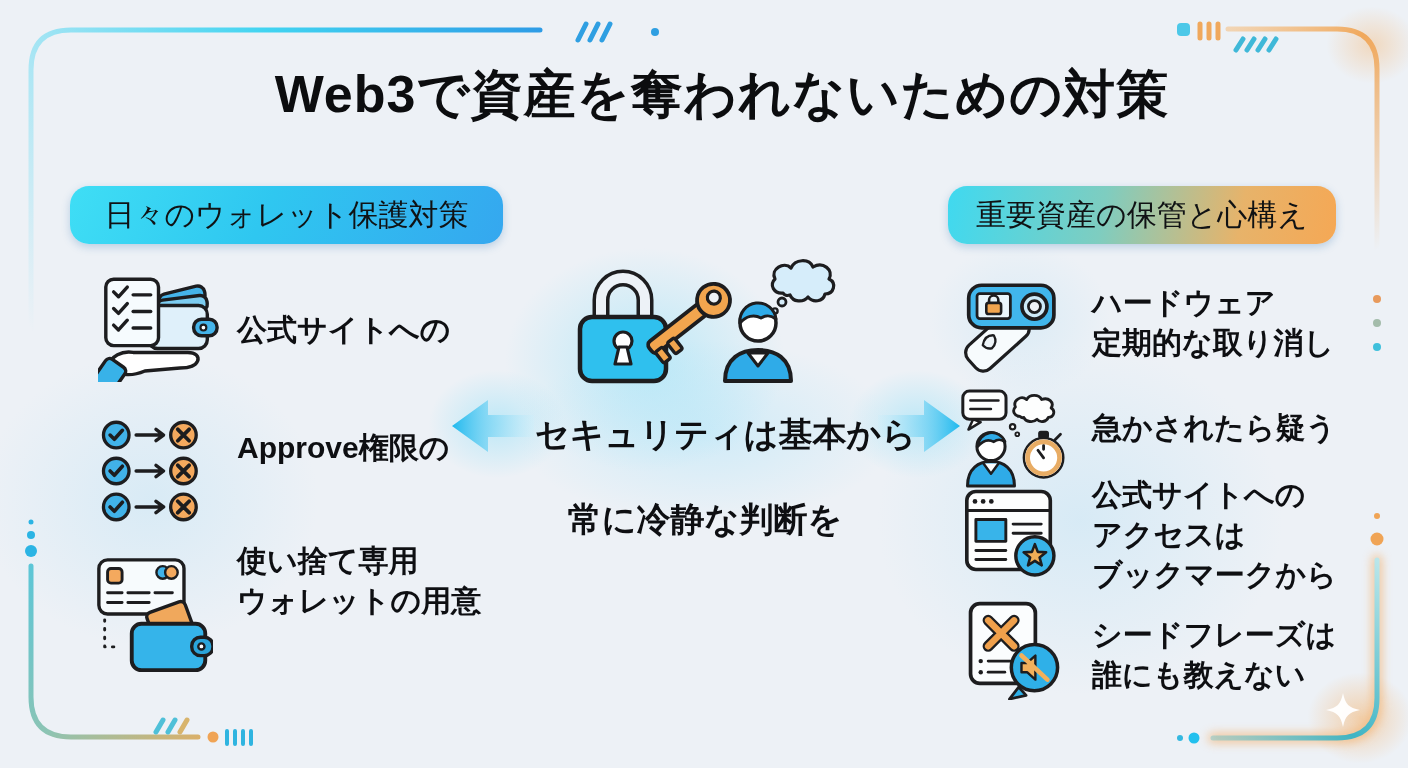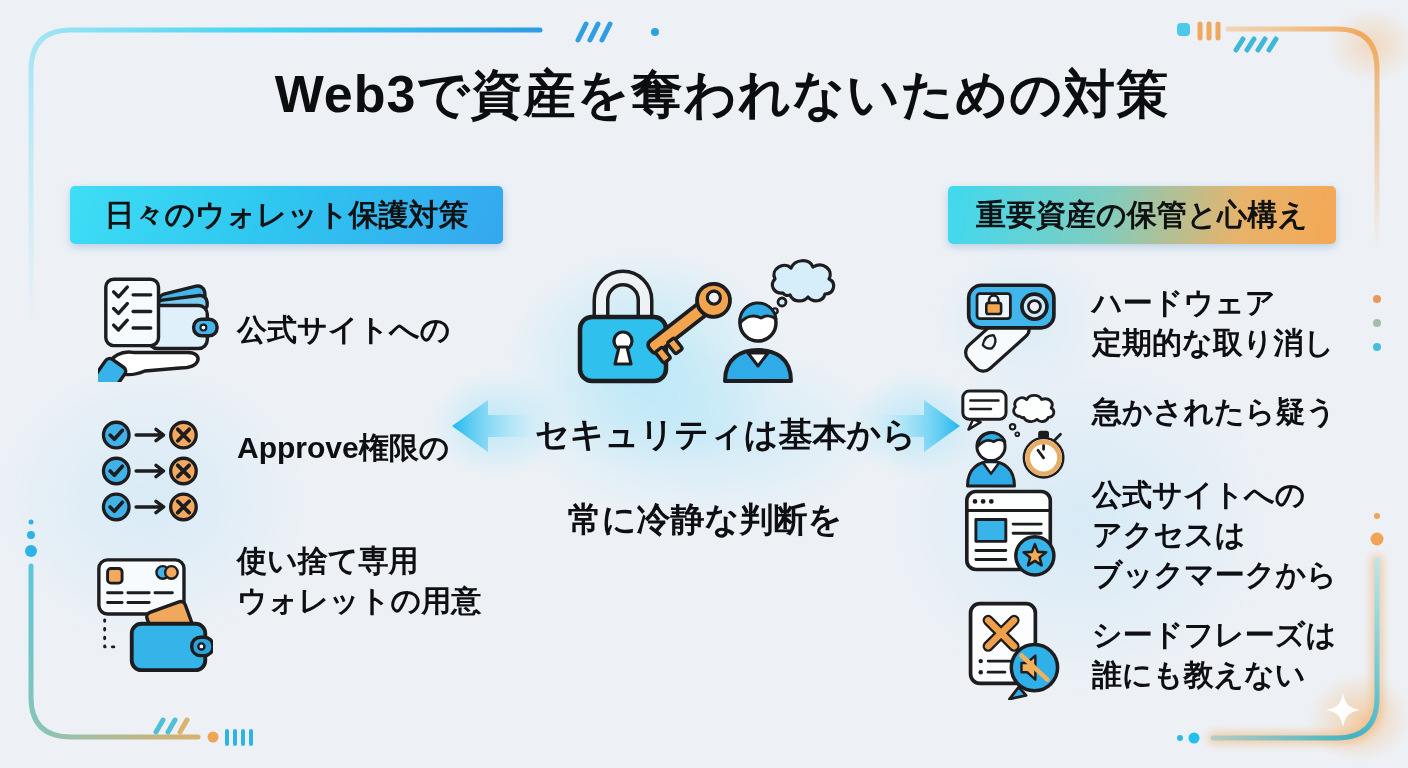--- a/index.html
+++ b/index.html
@@ -22,22 +22,22 @@
       radial-gradient(65px 55px at 1372px 45px, rgba(245,180,110,.40), rgba(245,180,110,0) 70%),
       #edf1f6;
     padding-left: 36px;
   }
   .abs{position:absolute;}
   .title{
     left:0;right:0;top:60px;text-align:center;
     font-size:52px;font-weight:900;letter-spacing:1px;color:#0c0d0f;
   }
   .badge{
-    height:58px;line-height:58px;text-align:center;border-radius:5px;
-    font-size:30px;font-weight:700;color:#101214;
+    height:58px;line-height:58px;text-align:center;border-radius:19px;
+    font-size:30px;font-weight:400;color:#101214;
     box-shadow:0 3px 8px rgba(50,120,180,.28);
   }
   .badge-left{
     left:70px;top:186px;width:433px;
     background:linear-gradient(115deg,#3fdef5 0%,#2fc7f0 45%,#35a7ef 100%);
   }
   .badge-right{
     left:948px;top:186px;width:388px;
     background:linear-gradient(100deg,#3fd9f0 0%,#7ecdc0 40%,#e7b36a 75%,#f5a855 100%);
   }
@@ -270,21 +270,21 @@
       <path d="M19,62 a15,15 0 0 1 29,-5 c-5,-3 -8,-3 -12,0 c-6,-3 -12,-1 -17,5 z" fill="#2fabe8" stroke-width="2.8"></path>
       <path d="M8,104 c0,-19 12,-26 25,-26 c13,0 25,7 25,26 z" fill="#2fabe8" stroke-width="3.2"></path>
       <path d="M25,80 l8,11 l8,-11" fill="#ffffff" stroke-width="2.6"></path>
       <rect x="84" y="46" width="10" height="7" rx="2" fill="#1d1d1f" stroke-width="1.5"></rect>
       <path d="M101,55 l6,-6" fill="none" stroke-width="3"></path>
       <circle cx="89" cy="74" r="21" fill="#ffffff" stroke-width="2.6"></circle>
       <circle cx="89" cy="74" r="17" fill="none" stroke="#e8ac64" stroke-width="5"></circle>
       <path d="M89,74 L83,66 M89,61 v4" fill="none" stroke-width="3"></path>
     </g>
   </svg>
-  <div class="abs label" style="left:1092px;top:392px">
+  <div class="abs label" style="left:1092px;top:408px">
     <div>急かされたら疑う</div>
   </div>
 
   <svg class="abs" style="left:963px;top:486px" width="102" height="98" viewBox="0 0 112 108">
     <g stroke="#1d1d1f" stroke-linejoin="round" stroke-linecap="round">
       <rect x="4" y="6" width="92" height="86" rx="10" fill="#fdfefe" stroke-width="4"></rect>
       <path d="M4,27 H96" fill="none" stroke-width="3.2"></path>
       <circle cx="13" cy="17" r="2.6" fill="#1d1d1f" stroke="none"></circle>
       <circle cx="22" cy="17" r="2.6" fill="#1d1d1f" stroke="none"></circle>
       <circle cx="31" cy="17" r="2.6" fill="#1d1d1f" stroke="none"></circle>

